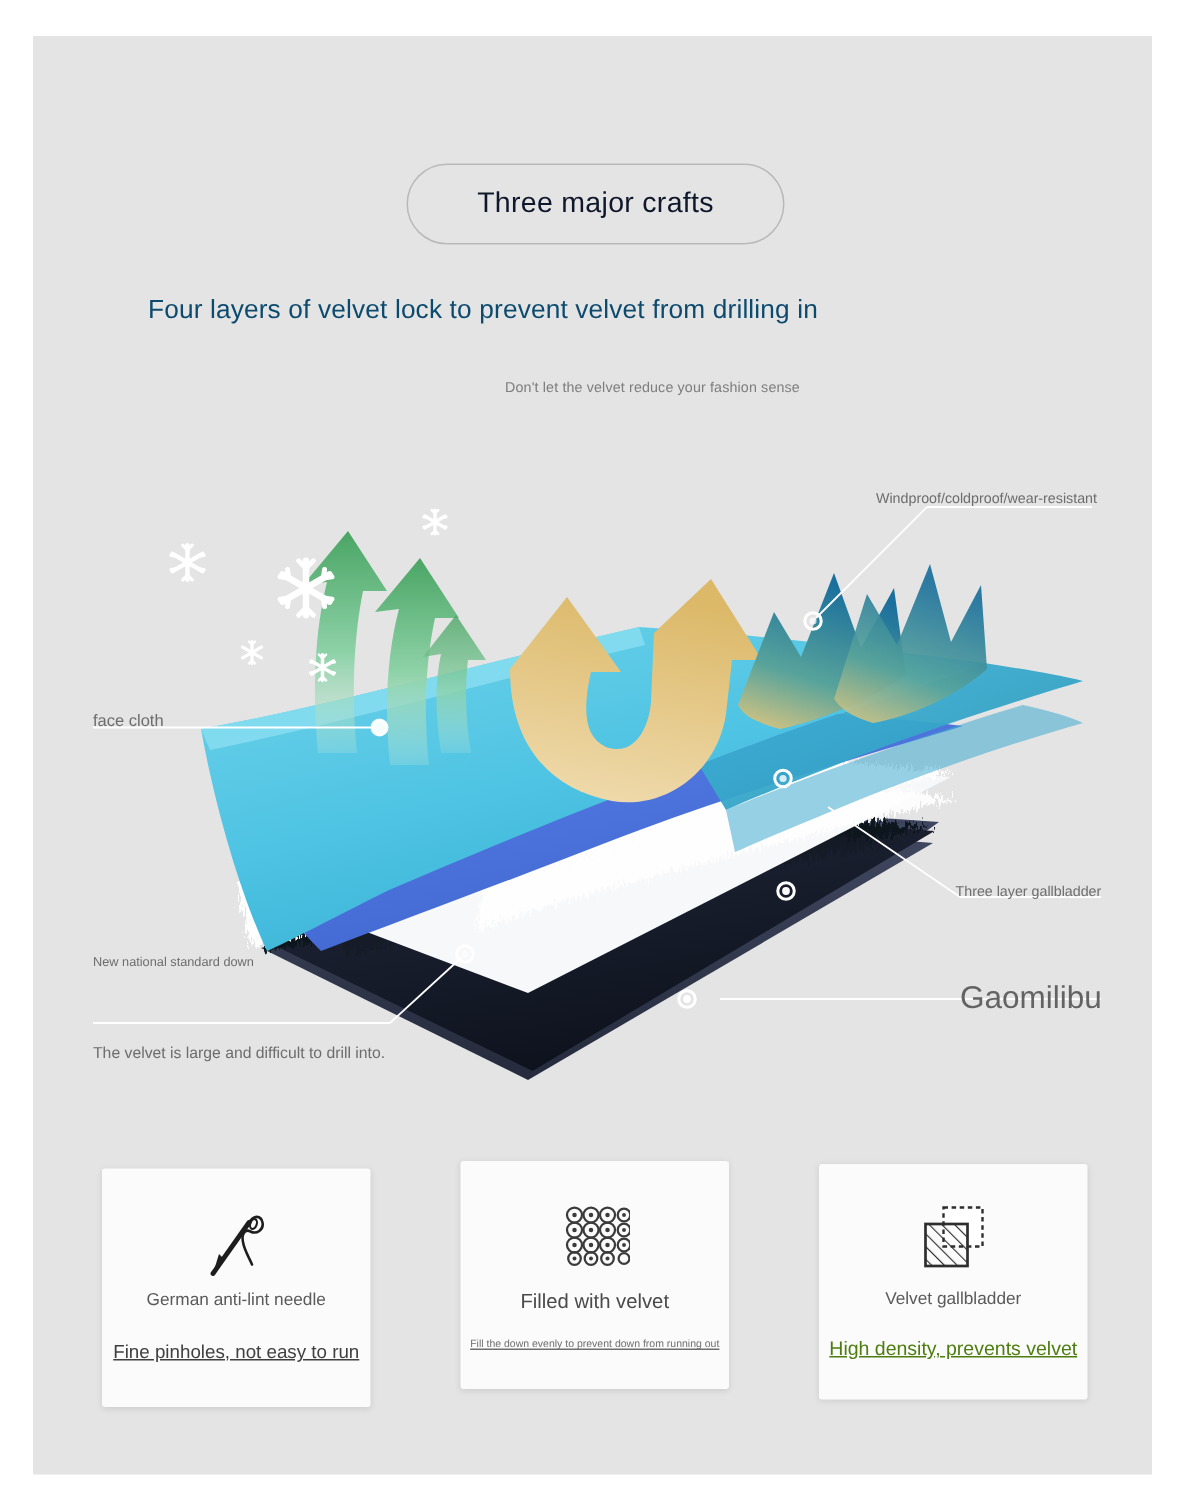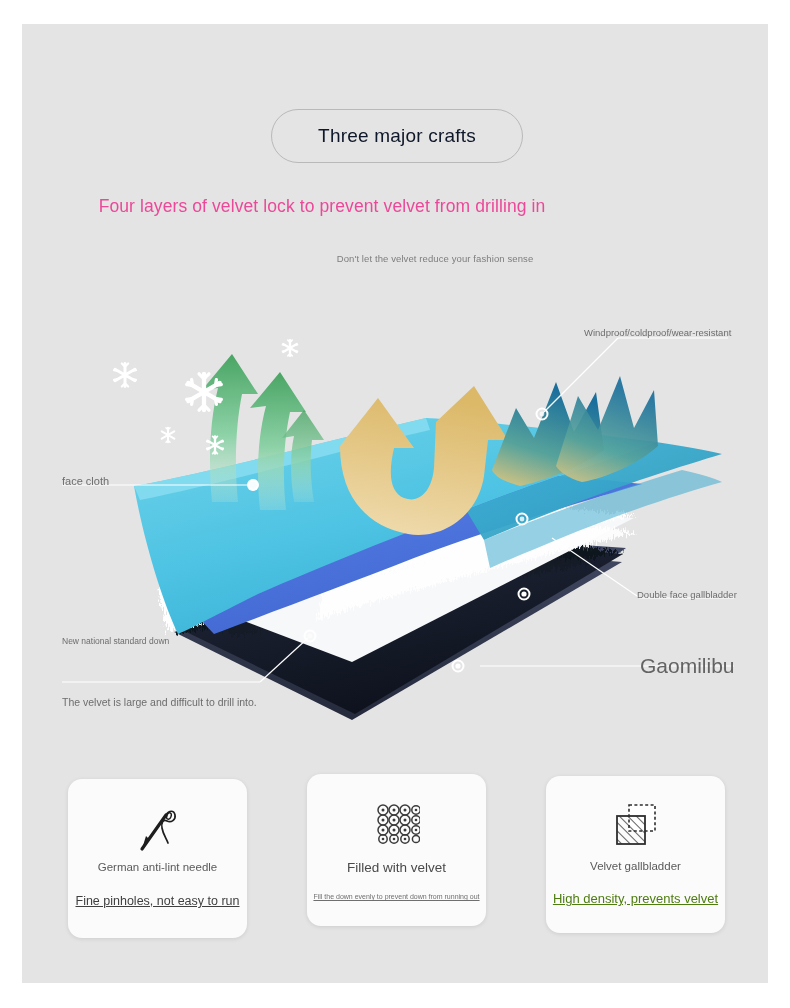--- a/index.html
+++ b/index.html
@@ -20,21 +20,21 @@
     position:absolute;left:271px;top:109px;width:252px;height:54px;
     border:1px solid #b9b9b9;border-radius:27px;
     display:flex;align-items:center;justify-content:center;
     background:transparent;box-sizing:border-box;
   }
   .pill span{font-size:19px;color:#0f172a;letter-spacing:.2px;}
 
   
   .headline{
     position:absolute;left:0;top:196px;width:644px;text-align:center;
-    font-size:17.5px;color:#ec4899;letter-spacing:.1px;
+    font-size:17.5px;color:#0c4a6e;letter-spacing:.1px;
   }
   .subline{
     position:absolute;left:0;top:253px;width:790px;text-align:center;
     font-size:9.5px;color:#7d7d7d;letter-spacing:.1px;padding-left:40px;
   }
 
   
   .illus{position:absolute;left:22px;top:290px;width:746px;height:450px;}
   .illus svg{display:block;width:746px;height:450px;}
 
@@ -42,21 +42,21 @@
   .cl{position:absolute;color:#6d6d6d;white-space:nowrap;}
   .cl-windproof{left:584px;top:327px;font-size:9.5px;}
   .cl-face{left:62px;top:475px;font-size:11px;}
   .cl-double{left:637px;top:589px;font-size:9.5px;}
   .cl-newdown{left:62px;top:636px;font-size:8.5px;}
   .cl-velvetlarge{left:62px;top:696px;font-size:10.5px;}
   .cl-gaomilibu{left:640px;top:654px;font-size:21px;color:#636363;}
 
   
   .card{
-    position:absolute;background:#fbfbfb;border-radius:14px;
+    position:absolute;background:#fbfbfb;border-radius:2px;
     box-shadow:0 1px 4px rgba(0,0,0,.10);
     display:flex;flex-direction:column;align-items:center;
   }
   .card1{left:68px;top:779px;width:179px;height:159px;}
   .card2{left:307px;top:774px;width:179px;height:152px;}
   .card3{left:546px;top:776px;width:179px;height:157px;}
 
   .card .ic{margin-top:22px;height:54px;display:flex;align-items:center;justify-content:center;}
   .card .t1{font-size:11.5px;color:#5a5a5a;margin-top:6px;}
   .card .t2{font-size:12.5px;color:#3f3f3f;margin-top:21px;text-decoration:underline;}
@@ -252,21 +252,21 @@
         <circle cx="288" cy="346" r="5.5" fill="none" stroke="#ffffff" stroke-width="2"></circle>
         <circle cx="288" cy="346" r="2.4" fill="#ffffff" opacity="0.6"></circle>
         <circle cx="436" cy="376" r="5.5" fill="none" stroke="#ffffff" stroke-width="2"></circle>
         <circle cx="436" cy="376" r="2.6" fill="#ffffff"></circle>
       </g>
     </svg>
   </div>
 
   <div class="cl cl-windproof">Windproof/coldproof/wear-resistant</div>
   <div class="cl cl-face">face cloth</div>
-  <div class="cl cl-double">Double face gallbladder</div>
+  <div class="cl cl-double">Three layer gallbladder</div>
   <div class="cl cl-newdown">New national standard down</div>
   <div class="cl cl-velvetlarge">The velvet is large and difficult to drill into.</div>
   <div class="cl cl-gaomilibu">Gaomilibu</div>
 
   <div class="card card1">
     <div class="ic">
       <svg width="44" height="50" viewBox="0 0 44 50">
         <path d="M6 46 L30 12" stroke="#1d1d1d" stroke-width="3.2" stroke-linecap="round"></path>
         <path d="M6 46 L13 36 L10 33 Z" fill="#1d1d1d"></path>
         <path d="M30 12 C33 7 38 7 39 12 C40 17 35 20 31 18

